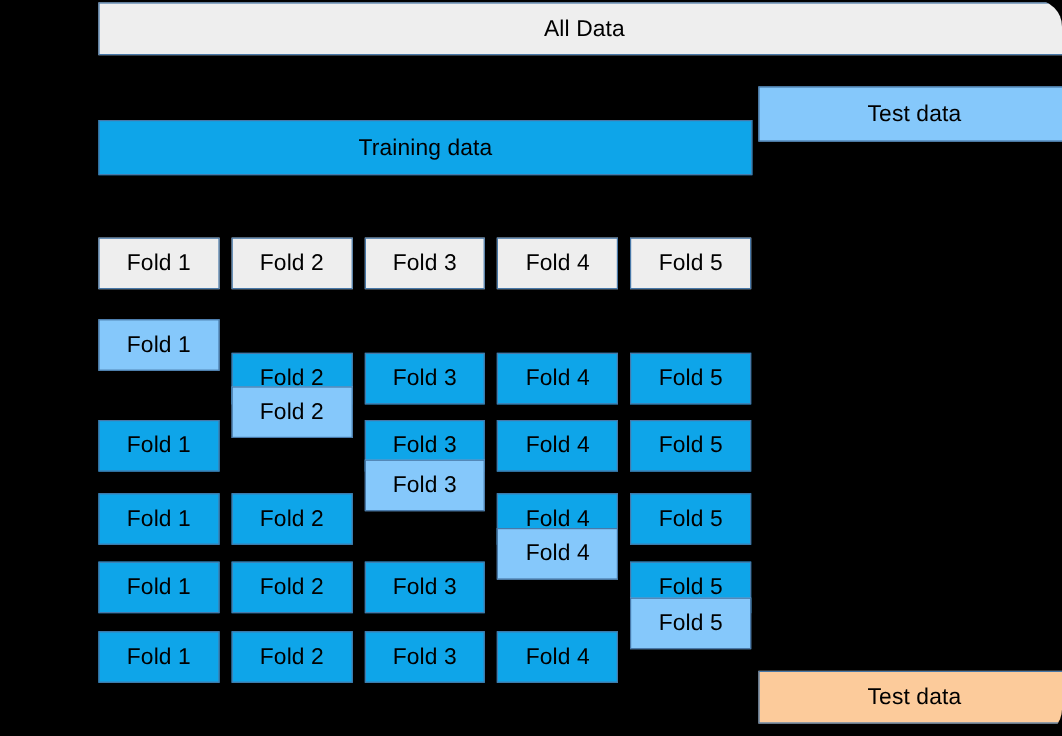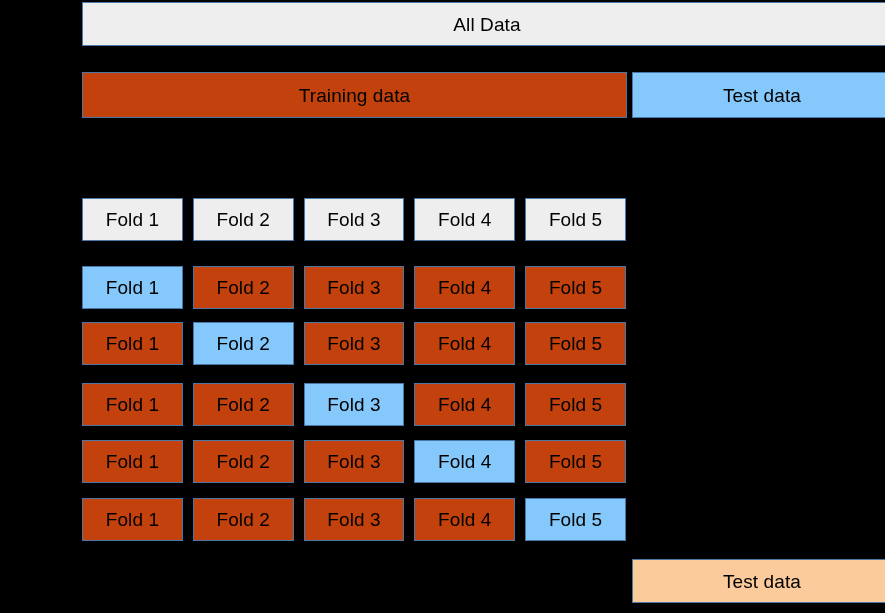--- a/index.html
+++ b/index.html
@@ -8,36 +8,37 @@
     padding: 0;
     background: #000000;
   }
   #stage {
     position: relative;
     width: 885px;
     height: 613px;
     background: #000000;
     overflow: hidden;
     font-family: "Liberation Sans", "DejaVu Sans", sans-serif;
+    border-radius: 22px;
   }
   .box {
     position: absolute;
     box-sizing: border-box;
     border: 1px solid #4878a8;
     display: flex;
     align-items: center;
     justify-content: center;
     color: #000000;
     font-size: 19px;
     line-height: 1;
     white-space: nowrap;
     letter-spacing: 0.1px;
   }
   .box.neutral   { background: #eeeeee; }
-  .box.train     { background: #c2410c; }
+  .box.train     { background: #0ea5e9; margin-top: 28px; }
   .box.testblue  { background: #85c8fb; }
   .box.testorange{ background: #fccb9b; }
 
   
   #all-data {
     left: 82px;  top: 2px;
     width: 810px; height: 44px;
     font-size: 19px;
   }
   #training-data {

